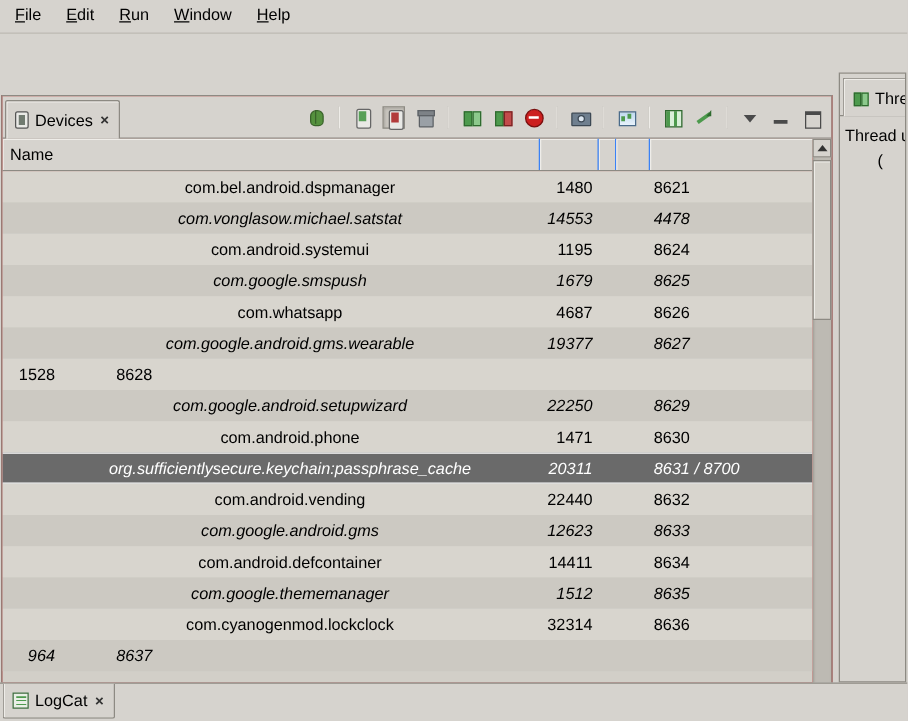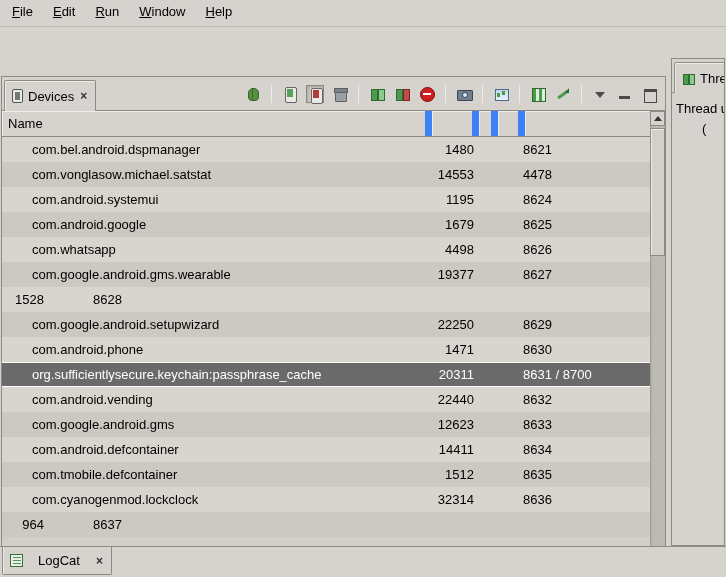--- a/index.html
+++ b/index.html
@@ -111,28 +111,28 @@
   .mini-threads::before { content:""; position:absolute; left:1px; top:2px; width:4px; height:9px; background:#4d9a4d; border:1px solid #2f6a2f; }
   .mini-threads::after { content:""; position:absolute; left:7px; top:2px; width:4px; height:9px; background:#8cc98c; border:1px solid #2f6a2f; }
   .mini-logcat { position:relative; width:13px; height:13px; background:#e9efe6; border:1px solid #3c6b3c; }
   .mini-logcat::after { content:""; position:absolute; left:2px; top:2px; width:8px; height:7px;
     background:repeating-linear-gradient(#4d9a4d 0 1px,transparent 1px 3px); }
 
   
   .thead { position:absolute; top:34px; left:0; right:15px; height:26px; display:flex;
     background:#d6d3ce; border-bottom:1px solid #8d8a83; }
   .th { height:100%; display:flex; align-items:center; padding:0 6px;
-    border-right:7px solid #3b82f6; box-shadow:inset 1px 1px 0 #efede9; }
+    border-right:1px solid #3b82f6; box-shadow:inset 1px 1px 0 #efede9; }
   .tbody { position:absolute; top:60px; left:0; right:15px; bottom:17px; background:#d2cfc8; overflow:hidden; }
   .row { display:flex; height:25px; align-items:center; }
   .row.even { background:#d8d5ce; }
-  .row.odd  { background:#ccc9c2; }
+  .row.odd  { background:#ccc9c2;font-style:italic; }
   .row.selected { background:#6a6a6a; color:#fff; border-top:1px solid #fff; border-bottom:1px solid #fff; }
   .cell { overflow:hidden; white-space:nowrap; }
-  .c-name { width:430px; padding-left:30px; }
+  .c-name { width:430px; padding-left:30px;text-align:center; }
   .c-pid  { width:47px; text-align:right; padding-right:5px; }
   .c-s1 { width:14px; } .c-s2 { width:27px; }
   .c-port { flex:1; padding-left:3px; }
   .w-name { width:430px; } .w-pid { width:47px; } .w-s1 { width:14px; } .w-s2 { width:27px; } .w-port { flex:1; border-right:none; }
 
   
   .vscroll { position:absolute; top:34px; right:0; width:15px; bottom:1px; background:#bdbab3; box-shadow:inset 1px 1px 2px #9a968f; }
   .hscroll { position:absolute; left:1px; right:15px; bottom:1px; height:15px; background:#bdbab3; box-shadow:inset 1px 1px 2px #9a968f; }
   .sbtn { position:absolute; width:15px; height:15px; background:#d6d3ce; border:1px solid #8d8a83;
     display:flex; align-items:center; justify-content:center; }
@@ -147,21 +147,21 @@
   
   .threads-content { position:absolute; top:40px; left:4px; right:0; }
   .threads-line { white-space:nowrap; overflow:hidden; line-height:20px; }
   .threads-line2 { padding-left:26px; }
 
   
   .bottom-bar { position:absolute; top:546px; left:0; right:0; height:31px;
     background:#d6d3ce; border-top:1px solid #8d8a83; }
   .bottom-tab {
     position:absolute; left:2px; top:0; height:28px;
-    display:flex; align-items:center; gap:15px; padding:0 7px;
+    display:flex; align-items:center; gap:5px; padding:0 7px;
     background:#d6d3ce; border:1px solid #8d8a83; border-top:none;
     border-bottom-left-radius:2px; border-bottom-right-radius:2px;
     box-shadow:inset 1px 0 0 #eeece8;
   }
 </style>
 </head>
 <body>
 
 <div class="window">
 
@@ -234,29 +234,29 @@
     <div class="cell c-port">4478</div>
   </div>
           <div class="row even">
     <div class="cell c-name">com.android.systemui</div>
     <div class="cell c-pid">1195</div>
     <div class="cell c-s1"></div>
     <div class="cell c-s2"></div>
     <div class="cell c-port">8624</div>
   </div>
           <div class="row odd">
-    <div class="cell c-name">com.android.google</div>
+    <div class="cell c-name">com.google.smspush</div>
     <div class="cell c-pid">1679</div>
     <div class="cell c-s1"></div>
     <div class="cell c-s2"></div>
     <div class="cell c-port">8625</div>
   </div>
           <div class="row even">
     <div class="cell c-name">com.whatsapp</div>
-    <div class="cell c-pid">4498</div>
+    <div class="cell c-pid">4687</div>
     <div class="cell c-s1"></div>
     <div class="cell c-s2"></div>
     <div class="cell c-port">8626</div>
   </div>
           <div class="row odd">
     <div class="cell c-name">com.google.android.gms.wearable</div>
     <div class="cell c-pid">19377</div>
     <div class="cell c-s1"></div>
     <div class="cell c-s2"></div>
     <div class="cell c-port">8627</div>
@@ -303,21 +303,21 @@
     <div class="cell c-port">8633</div>
   </div>
           <div class="row even">
     <div class="cell c-name">com.android.defcontainer</div>
     <div class="cell c-pid">14411</div>
     <div class="cell c-s1"></div>
     <div class="cell c-s2"></div>
     <div class="cell c-port">8634</div>
   </div>
           <div class="row odd">
-    <div class="cell c-name">com.tmobile.defcontainer</div>
+    <div class="cell c-name">com.google.thememanager</div>
     <div class="cell c-pid">1512</div>
     <div class="cell c-s1"></div>
     <div class="cell c-s2"></div>
     <div class="cell c-port">8635</div>
   </div>
           <div class="row even">
     <div class="cell c-name">com.cyanogenmod.lockclock</div>
     <div class="cell c-pid">32314</div>
     <div class="cell c-s1"></div>
     <div class="cell c-s2"></div>

